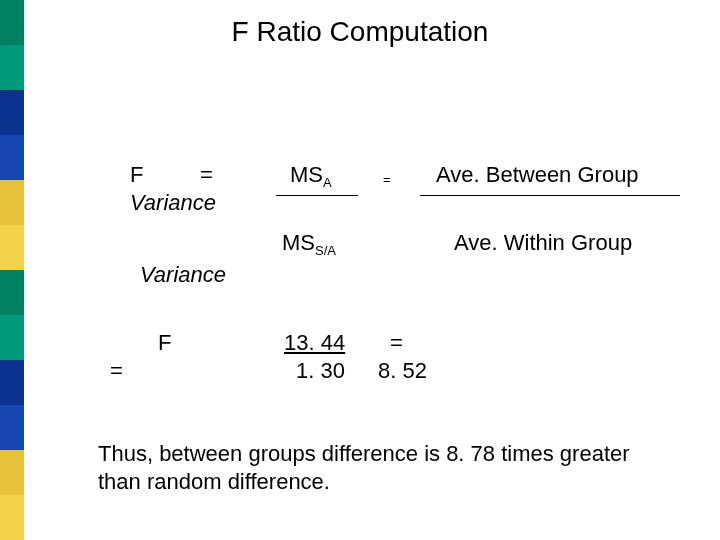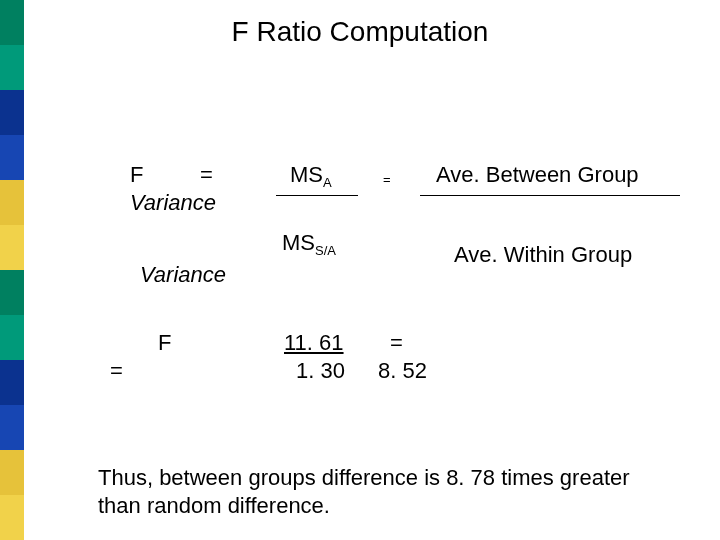--- a/index.html
+++ b/index.html
@@ -25,21 +25,21 @@
   .title{
     position:absolute;top:16px;left:0;width:720px;
     text-align:center;font-size:28px;
   }
   .cell{position:absolute;font-size:22px}
   .it{font-style:italic}
   .sub{font-size:13px;vertical-align:sub}
   .smeq{font-size:13px}
   .rule{position:absolute;height:0;border-top:1px solid #000}
   .conc{
-    position:absolute;left:98px;top:464px;width:560px;
+    position:absolute;left:98px;top:440px;width:560px;
     font-size:22px;line-height:1.25;
   }
 </style>
 </head>
 <body>
 
 <div class="sidebar">
   <div class="c1"></div>
     <div class="c2"></div>
     <div class="c3"></div>
@@ -64,23 +64,23 @@
 <div class="cell smeq" style="left:383px;top:172px">=</div>
 <div class="cell" style="left:436px;top:162px">Ave. Between Group</div>
 <div class="cell it" style="left:130px;top:190px">Variance</div>
 
 <div class="rule" style="left:276px;top:195px;width:82px"></div>
 <div class="rule" style="left:420px;top:195px;width:260px"></div>
 
 <div class="cell" style="left:282px;top:230px">
   <span>MS</span><span class="sub">S/A</span>
 </div>
-<div class="cell" style="left:454px;top:242px">Ave. Within Group</div>
+<div class="cell" style="left:454px;top:230px">Ave. Within Group</div>
 <div class="cell it" style="left:140px;top:262px">Variance</div>
 
 <div class="cell" style="left:158px;top:330px">F</div>
-<div class="cell" style="left:284px;top:330px;text-decoration:underline">11. 61</div>
+<div class="cell" style="left:284px;top:330px;text-decoration:underline">13. 44</div>
 <div class="cell" style="left:390px;top:330px">=</div>
 <div class="cell" style="left:110px;top:358px">=</div>
 <div class="cell" style="left:296px;top:358px">1. 30</div>
 <div class="cell" style="left:378px;top:358px">8. 52</div>
 
 <div class="conc">Thus, between groups difference is 8. 78 times greater<br>than random difference.</div>
 
 </body></html>

